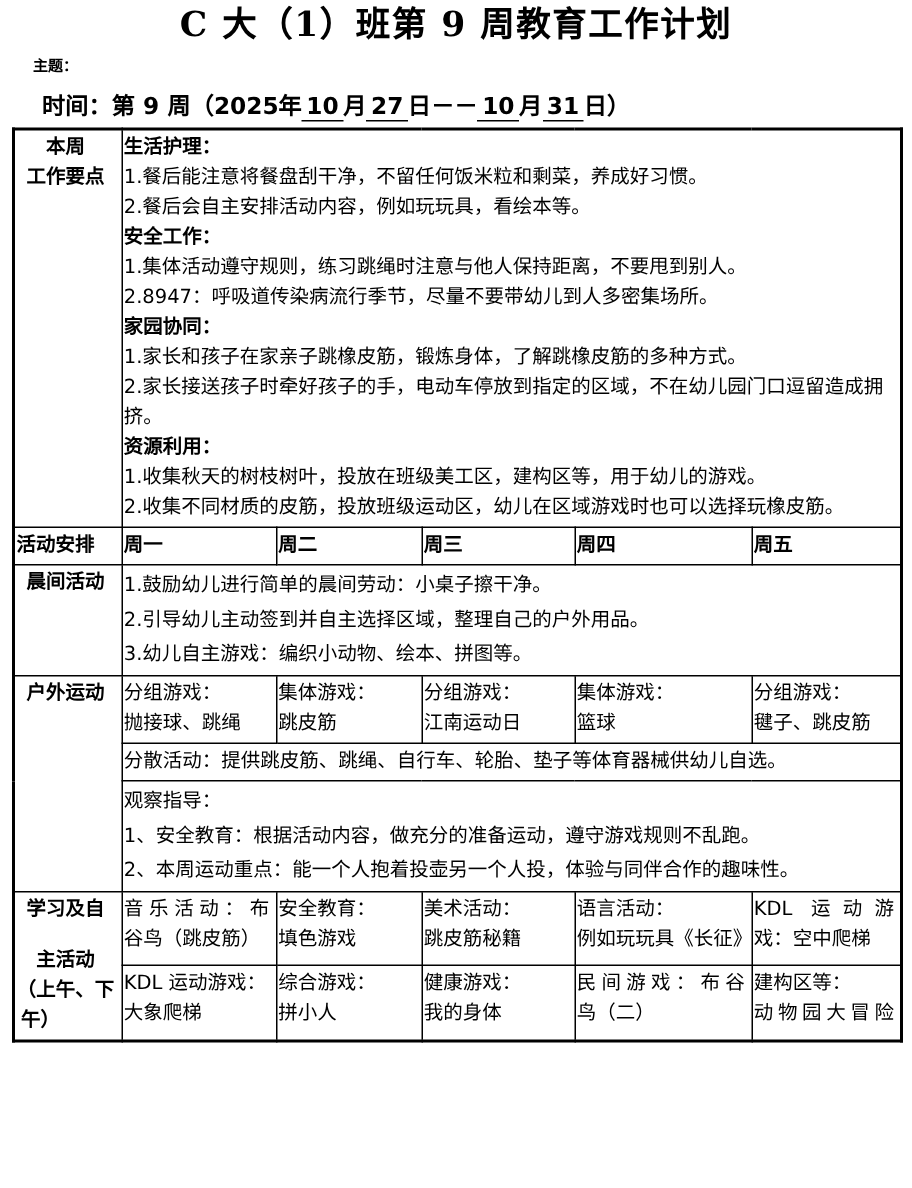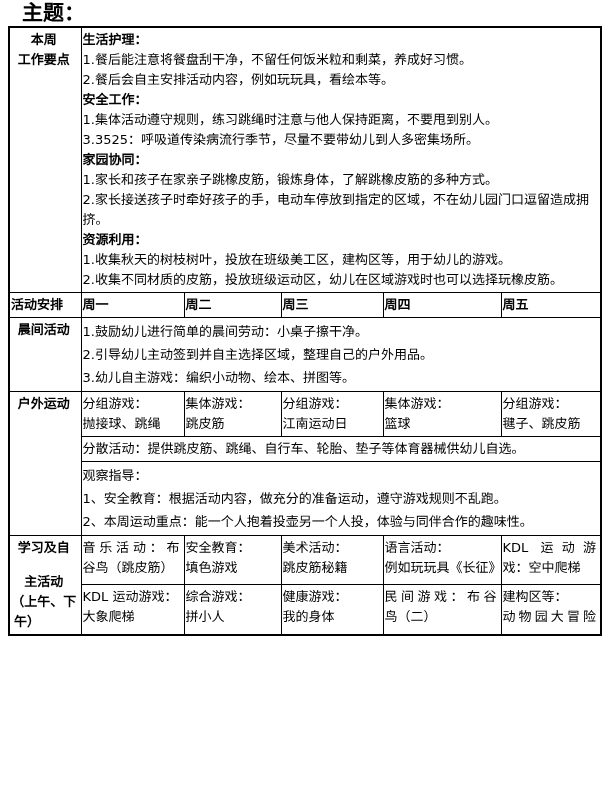--- a/index.html
+++ b/index.html
@@ -28,21 +28,21 @@
     font-size: 23px;
     font-weight: 700;
     letter-spacing: 1px;
     line-height: 30px;
     padding-top: 2px;
     white-space: nowrap;
   }
   .meta-row {
     display: flex;
     align-items: baseline;
-    font-size: 21px;
+    font-size: 10px;
     font-weight: 700;
     line-height: 26px;
     padding-left: 22px;
     white-space: nowrap;
   }
   .meta-row .spacer { flex: 1 1 auto; }
   .meta-row .right-block { padding-right: 52px; }
   .time-row {
     font-size: 15.5px;
     font-weight: 700;
@@ -98,26 +98,30 @@
   .just {
     text-align: justify;
     text-align-last: justify;
   }
 </style>
 </head>
 <body>
 
 <div class="page">
 
+  <div class="doc-title">C 大（1）班第 9 周教育工作计划</div>
 
   <div class="meta-row">
     <span>主题：</span>
     <span class="spacer"></span>
   </div>
 
+  <div class="time-row">
+    <span>时间：</span><span>第 9 周（2025年</span><span class="ul">10</span><span>月</span><span class="ul">27</span><span>日</span><span>－－</span><span class="ul">10</span><span>月</span><span class="ul">31</span><span>日）</span>
+  </div>
 
   <table class="plan-table">
     <colgroup>
       <col style="width:72px">
       <col style="width:103px">
       <col style="width:97px">
       <col style="width:102px">
       <col style="width:118px">
       <col style="width:100px">
     </colgroup>
@@ -127,21 +131,21 @@
         <td class="rowlabel">
           <div>本周</div>
           <div>工作要点</div>
         </td>
         <td colspan="5" class="lines">
           <p class="blk-title">生活护理：</p>
           <p>1.餐后能注意将餐盘刮干净，不留任何饭米粒和剩菜，养成好习惯。</p>
           <p>2.餐后会自主安排活动内容，例如玩玩具，看绘本等。</p>
           <p class="blk-title">安全工作：</p>
           <p>1.集体活动遵守规则，练习跳绳时注意与他人保持距离，不要甩到别人。</p>
-          <p>3.3525：呼吸道传染病流行季节，尽量不要带幼儿到人多密集场所。</p>
+          <p>2.8947：呼吸道传染病流行季节，尽量不要带幼儿到人多密集场所。</p>
           <p class="blk-title">家园协同：</p>
           <p>1.家长和孩子在家亲子跳橡皮筋，锻炼身体，了解跳橡皮筋的多种方式。</p>
           <p>2.家长接送孩子时牵好孩子的手，电动车停放到指定的区域，不在幼儿园门口逗留造成拥挤。</p>
           <p class="blk-title">资源利用：</p>
           <p>1.收集秋天的树枝树叶，投放在班级美工区，建构区等，用于幼儿的游戏。</p>
           <p>2.收集不同材质的皮筋，投放班级运动区，幼儿在区域游戏时也可以选择玩橡皮筋。</p>
         </td>
       </tr>
 
       <tr>

